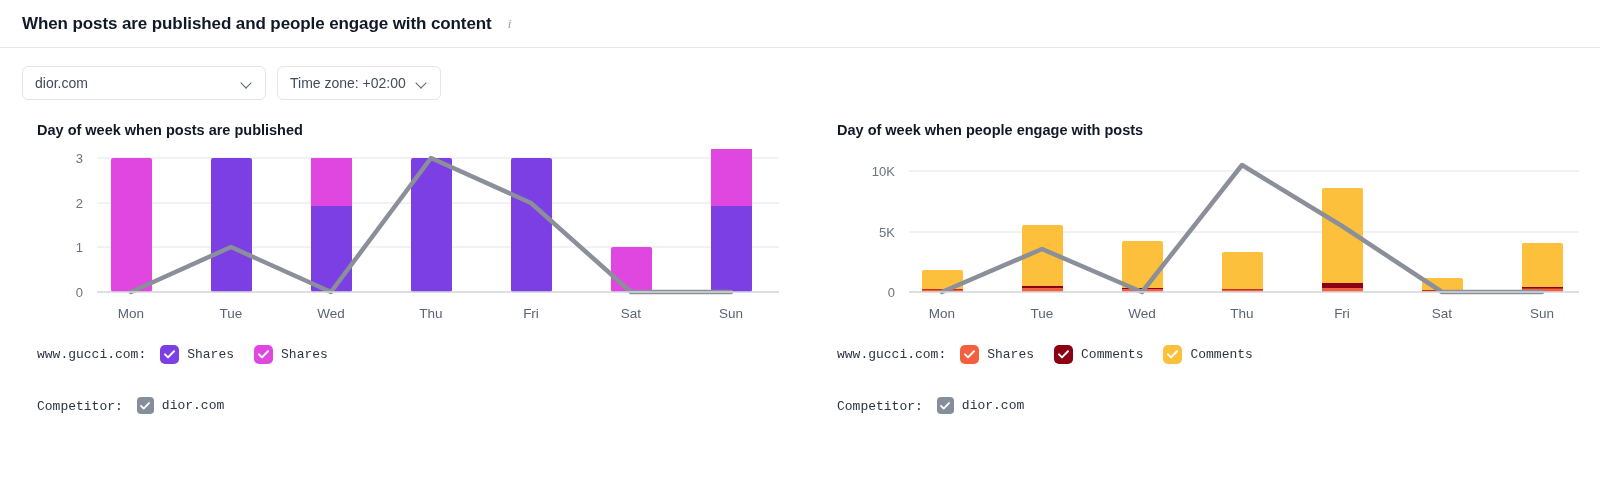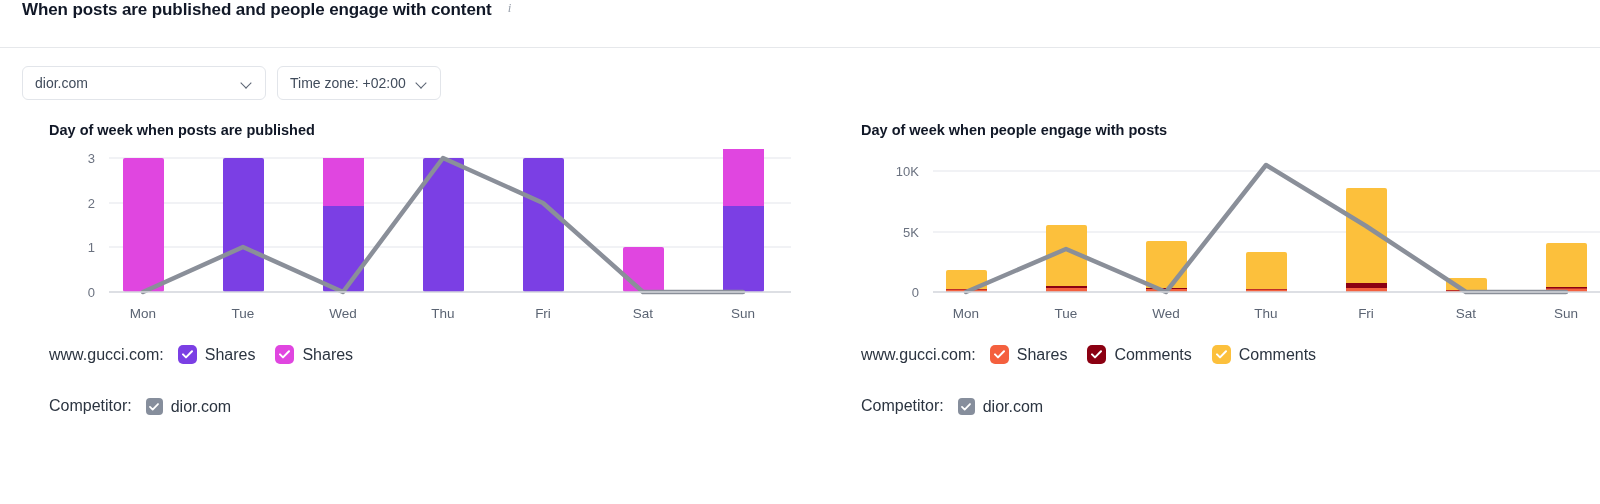--- a/index.html
+++ b/index.html
@@ -9,21 +9,21 @@
     background: #ffffff;
     font-family: "Liberation Sans", sans-serif;
     color: #1f2937;
     overflow: hidden;
   }
   .widget { width: 1600px; height: 504px; position: relative; background:#fff; }
 
   
   .header {
     height: 48px;
-    display: flex; align-items: flex-start;
+    display: flex; align-items: center;
     padding: 0 22px;
     border-bottom: 1px solid #e6e8eb;
   }
   .header-title {
     font-size: 17px; font-weight: 700; letter-spacing: -0.1px;
     color: #111827;
   }
   .info-icon {
     margin-left: 10px;
     width: 16px; height: 16px;
@@ -62,34 +62,35 @@
     position: absolute; left: 0; top: 1px;
     width: 7px; height: 7px;
     border-right: 1.6px solid #5b6473;
     border-bottom: 1.6px solid #5b6473;
     transform: rotate(45deg);
   }
   .dropdown.wide .chev { margin-left: 0; }
 
   
   .panels { display: flex; padding: 0; }
-  .panel { width: 800px; padding: 22px 22px 0 37px; position: relative; margin-left: 12px; }
+  .panel { width: 800px; padding: 22px 22px 0 37px; position: relative; }
   .panel-title {
     font-size: 14.5px; font-weight: 700; color: #111827;
     margin: 0 0 8px 0;
   }
   .chart-wrap { position: relative; height: 185px; }
   .chart-svg { display: block; }
 
   
   .legend-row {
     display: flex; align-items: center;
-    font-size: 16px; color: #2b3440;
+    font-size: 13px; color: #2b3440;
     margin-top: 14px;
     padding-left: 0px;
+    font-family: Liberation Mono, monospace;
   }
   .legend-row.second { margin-top: 33px; align-items: flex-end; }
   .legend-prefix { margin-right: 14px; white-space: nowrap; }
   .legend-item {
     display: inline-flex; align-items: center;
     margin-right: 20px; cursor: pointer;
     white-space: nowrap;
   }
   .cb {
     width: 19px; height: 19px; border-radius: 5px;

